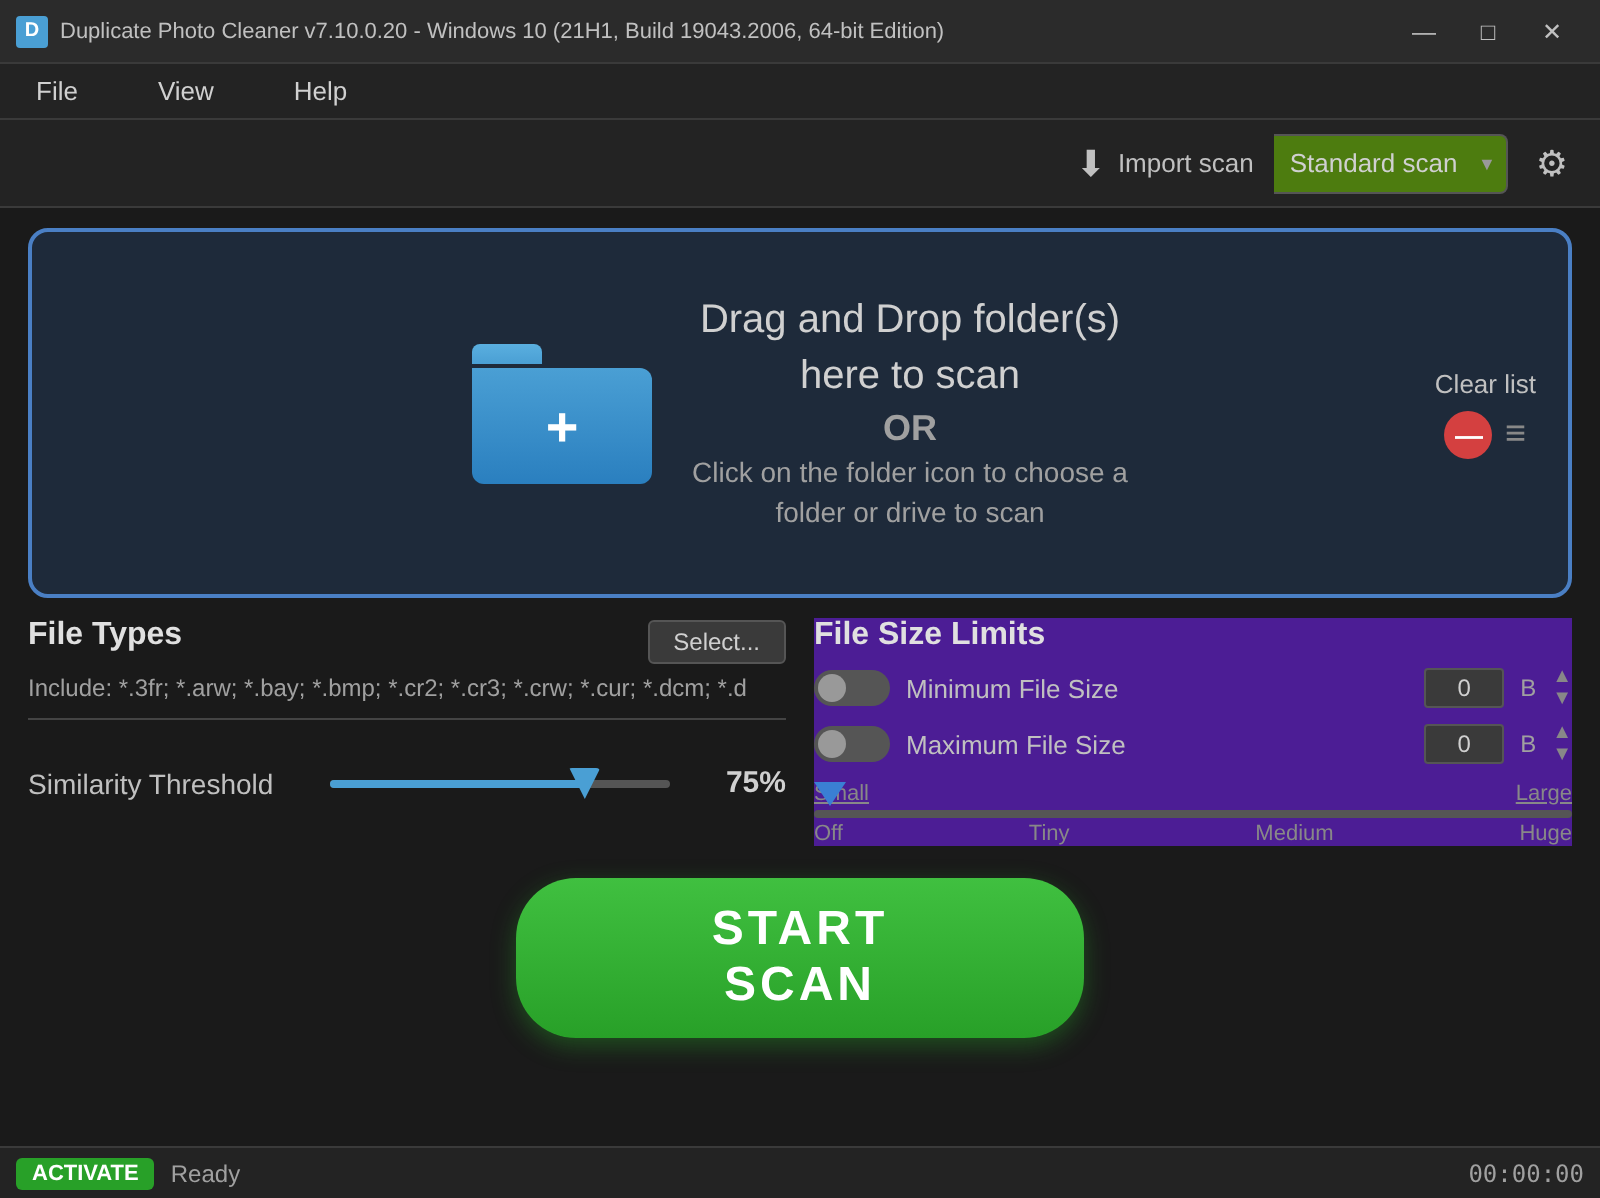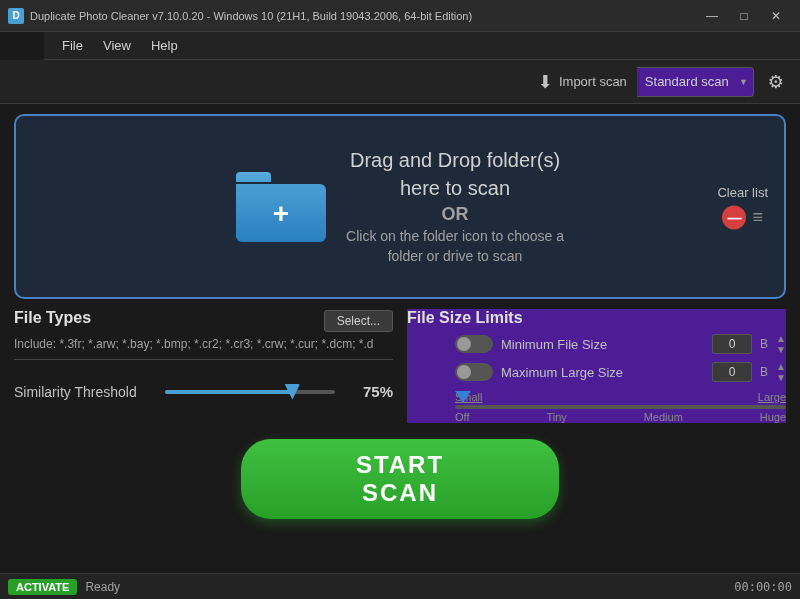--- a/index.html
+++ b/index.html
@@ -49,23 +49,22 @@
       display: flex; align-items: center; justify-content: center;
     }
 
     
     #menu-bar {
       background: #232323;
       height: 28px;
       display: flex;
       align-items: center;
       padding: 0 8px;
-      gap: 0;
+      gap: 20px;
       border-bottom: 1px solid #3a3a3a;
-      margin-left: 44px;
     }
     .menu-item {
       padding: 3px 10px;
       font-size: 13px;
       color: #d0d0d0;
       cursor: pointer;
       border-radius: 3px;
     }
 
     
@@ -93,21 +92,21 @@
       color: white;
       border: none;
       padding: 5px 12px;
       border-radius: 4px 0 0 4px;
       font-size: 13px;
       font-weight: bold;
       cursor: pointer;
       height: 30px;
     }
     .scan-mode-select {
-      background: #4c1d95;
+      background: #4d7c0f;
       color: #d0d0d0;
       border: 1px solid #555;
       border-left: none;
       padding: 4px 24px 4px 8px;
       font-size: 13px;
       height: 30px;
       border-radius: 0 4px 4px 0;
       cursor: pointer;
       appearance: none;
       -webkit-appearance: none;
@@ -421,21 +420,21 @@
     .start-scan-btn {
       background: linear-gradient(180deg, #40c040 0%, #28a028 100%);
       border: none;
       border-radius: 30px;
       color: white;
       font-size: 24px;
       font-weight: 900;
       letter-spacing: 2px;
       padding: 12px 80px;
       cursor: pointer;
-      width: 318px;
+      width: 284px;
       text-align: center;
       box-shadow: 0 4px 12px rgba(40,160,40,0.4);
     }
 
     
     #status-bar {
       position: absolute;
       bottom: 0;
       left: 0;
       right: 0;
@@ -542,35 +541,35 @@
         <div class="slider-track">
           <div class="slider-fill"></div>
           <div class="slider-thumb"></div>
         </div>
         <span class="similarity-value">75%</span>
       </div>
     </div>
 
     <div class="right-panel">
       <span class="panel-title">File Size Limits</span>
-      <div style="margin-top: 6px; margin-left: 48px;">
+      <div style="margin-top: 6px;">
         <div class="file-size-row">
           <div class="toggle">
             <div class="knob"></div>
           </div>
           <span class="size-label">Minimum File Size</span>
           <input class="size-input" type="text" value="0" style="">
           <span class="unit-label">B</span>
           <span class="unit-arrow">▲<br>▼</span>
         </div>
         <div class="file-size-row">
           <div class="toggle">
             <div class="knob"></div>
           </div>
-          <span class="size-label">Maximum Large Size</span>
+          <span class="size-label">Maximum File Size</span>
           <input class="size-input" type="text" value="0" style="">
           <span class="unit-label">B</span>
           <span class="unit-arrow">▲<br>▼</span>
         </div>
         <div class="size-scale">
           <div style="display:flex; justify-content:space-between; font-size:11px; color:#888; margin-bottom:2px;text-decoration:underline;">
             <span>Small</span>
             <span>Large</span>
           </div>
           <div class="scale-track">

